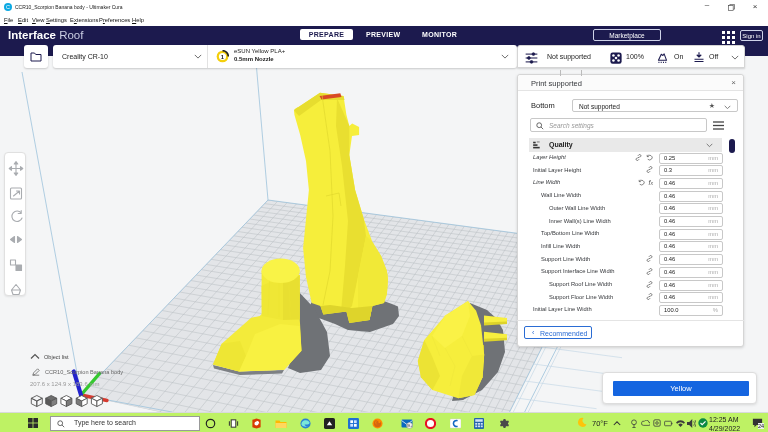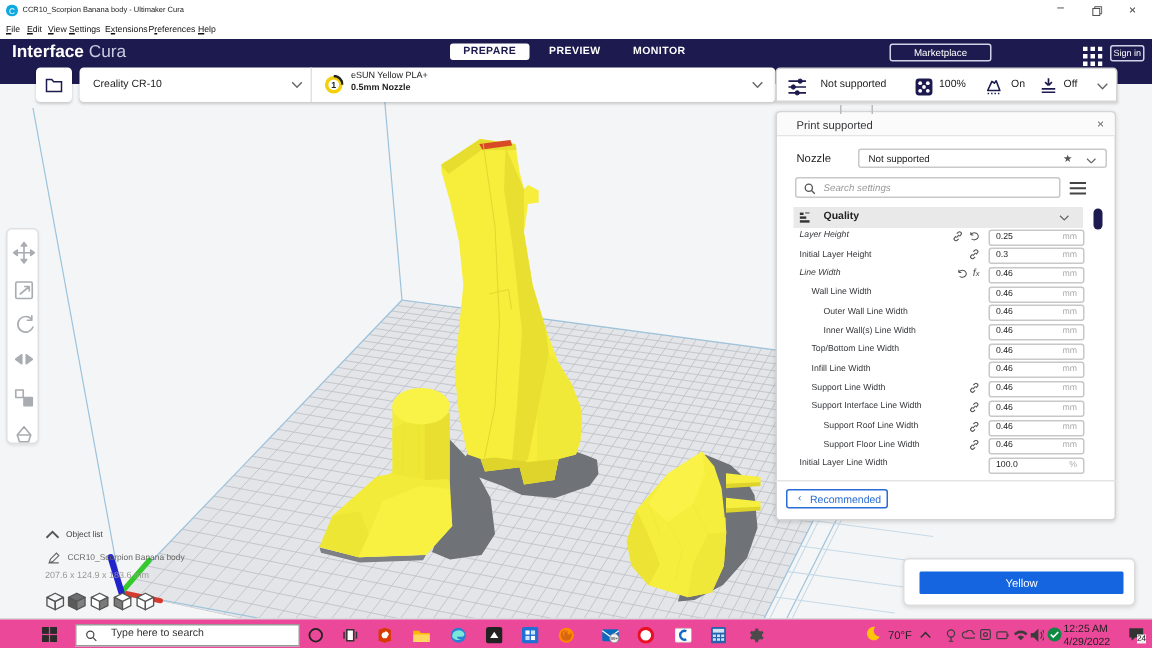--- a/index.html
+++ b/index.html
@@ -184,21 +184,21 @@
       <path d="M462,280 L472,300"></path>
     </g>
     <g stroke-linecap="round">
       <line x1="81" y1="339" x2="107" y2="344.5" stroke="#d63a2f" stroke-width="3.4"></line>
       <line x1="81" y1="339" x2="99.5" y2="317.5" stroke="#35c92e" stroke-width="3.4"></line>
       <line x1="81" y1="339" x2="73.8" y2="315.5" stroke="#2222cc" stroke-width="4.2"></line>
     </g>
   </svg>
 
 <div class="abs" style="left:0;top:26px;width:768px;height:30px;background:#1c1a4e">
- <span class="abs" style="left:8px;top:3px;font-size:11.5px;color:#fff"><b>Interface</b> <span style="font-weight:400;color:#c9cce2">Cura</span></span>
+ <span class="abs" style="left:8px;top:3px;font-size:11.5px;color:#fff"><b>Interface</b> <span style="font-weight:400;color:#c9cce2">Roof</span></span>
  <span class="abs" style="left:300px;top:2.5px;width:53px;height:11.5px;background:#fff;border-radius:2px;text-align:center;font-size:7px;font-weight:bold;color:#1c1a4e;line-height:11.5px;letter-spacing:0.3px">PREPARE</span>
  <span class="abs" style="left:366px;top:4.5px;font-size:7px;font-weight:bold;color:#fff;letter-spacing:0.3px">PREVIEW</span>
  <span class="abs" style="left:422px;top:4.5px;font-size:7px;font-weight:bold;color:#fff;letter-spacing:0.3px">MONITOR</span>
  <span class="abs" style="left:593px;top:2.5px;width:68px;height:12px;border:0.8px solid #cfd3e8;border-radius:2px;text-align:center;font-size:6.5px;color:#fff;line-height:11px">Marketplace</span>
  <svg class="abs" style="left:722px;top:4.5px" width="13" height="13" viewBox="0 0 13 13" fill="#fff">
       <g>
         <rect x="0" y="0" width="3" height="3"></rect>
         <rect x="5" y="0" width="3" height="3"></rect>
         <rect x="10" y="0" width="3" height="3"></rect>
         <rect x="0" y="5" width="3" height="3"></rect>
@@ -317,21 +317,21 @@
       <polygon points="91.4,6.25 96.9,9 96.9,14.5 91.4,11.75" fill="#fff"></polygon>
       <polygon points="102.4,6.25 96.9,9 96.9,14.5 102.4,11.75" fill="#fff"></polygon>
     </g>
   </svg>
 
 <div class="abs" style="left:517px;top:74px;width:227px;height:273px;background:#fff;border:0.8px solid #d5d5d5;border-radius:3px;box-shadow:0 1px 3px rgba(0,0,0,0.15);font-size:6.5px">
  <div class="abs" style="left:0;top:0;width:100%;height:16px;background:#fbfbfb;border-bottom:0.8px solid #e4e4e4;border-radius:3px 3px 0 0">
    <span class="abs" style="left:13px;top:4px;font-size:7.5px;color:#35373b">Print supported</span>
    <span class="abs" style="right:7px;top:2.5px;font-size:8px;color:#666">×</span>
  </div>
- <span class="abs" style="left:13px;top:26px;font-size:7.5px;color:#222">Nozzle</span>
+ <span class="abs" style="left:13px;top:26px;font-size:7.5px;color:#222">Bottom</span>
  <div class="abs" style="left:54px;top:24px;width:166px;height:13px;border:0.8px solid #c8c8c8;border-radius:2px">
    <span class="abs" style="left:6px;top:2.5px;color:#222;font-size:6.5px">Not supported</span>
    <span class="abs" style="right:22px;top:1.5px;color:#555;font-size:7px">★</span>
    <svg class="abs" style="right:6px;top:4.5px" width="7" height="4.5" viewBox="0 0 10 6" fill="none" stroke="#666" stroke-width="1.2">
         <path d="M1 1 l4 4 l4 -4"></path>
       </svg>
  </div>
  <div class="abs" style="left:12px;top:43px;width:177px;height:13.5px;border:0.8px solid #c8c8c8;border-radius:2px">
    <svg class="abs" style="left:5px;top:3px" width="8" height="8" viewBox="0 0 10 10" fill="none" stroke="#555" stroke-width="1.1">
         <circle cx="4" cy="4" r="3"></circle>
@@ -523,21 +523,21 @@
  </div>
 </div>
 
 <div class="abs" style="left:560px;top:70px;width:1px;height:6px;background:#bbb"></div>
 <div class="abs" style="left:581px;top:70px;width:1px;height:6px;background:#bbb"></div>
 
 <div class="abs" style="left:602px;top:371.5px;width:155px;height:32px;background:#fff;border:0.8px solid #ddd;border-radius:4px;box-shadow:0 1px 3px rgba(0,0,0,0.12)">
  <div class="abs" style="left:10px;top:8px;width:136px;height:15px;background:#1565e0;border-radius:1px;text-align:center;color:#fff;font-size:7.5px;line-height:15px">Yellow</div>
 </div>
 
-<div class="abs" style="left:0;top:412px;width:768px;height:20px;background:#ec4899;border-top:0.8px solid #d8dadc">
+<div class="abs" style="left:0;top:412px;width:768px;height:20px;background:#bef264;border-top:0.8px solid #d8dadc">
  <svg class="abs" style="left:28px;top:5px" width="10" height="10" viewBox="0 0 10 10" fill="#2b2b2b">
       <rect x="0" y="0" width="4.6" height="4.6"></rect>
       <rect x="5.4" y="0" width="4.6" height="4.6"></rect>
       <rect x="0" y="5.4" width="4.6" height="4.6"></rect>
       <rect x="5.4" y="5.4" width="4.6" height="4.6"></rect>
     </svg>
  <div class="abs" style="left:50px;top:2.5px;width:150px;height:15px;background:#fff;border:0.8px solid #999"></div>
  <svg class="abs" style="left:57px;top:6.5px" width="8" height="8" viewBox="0 0 10 10" fill="none" stroke="#444" stroke-width="1">
       <circle cx="4" cy="4" r="3"></circle>
       <path d="M6.3 6.3 L9 9"></path>

